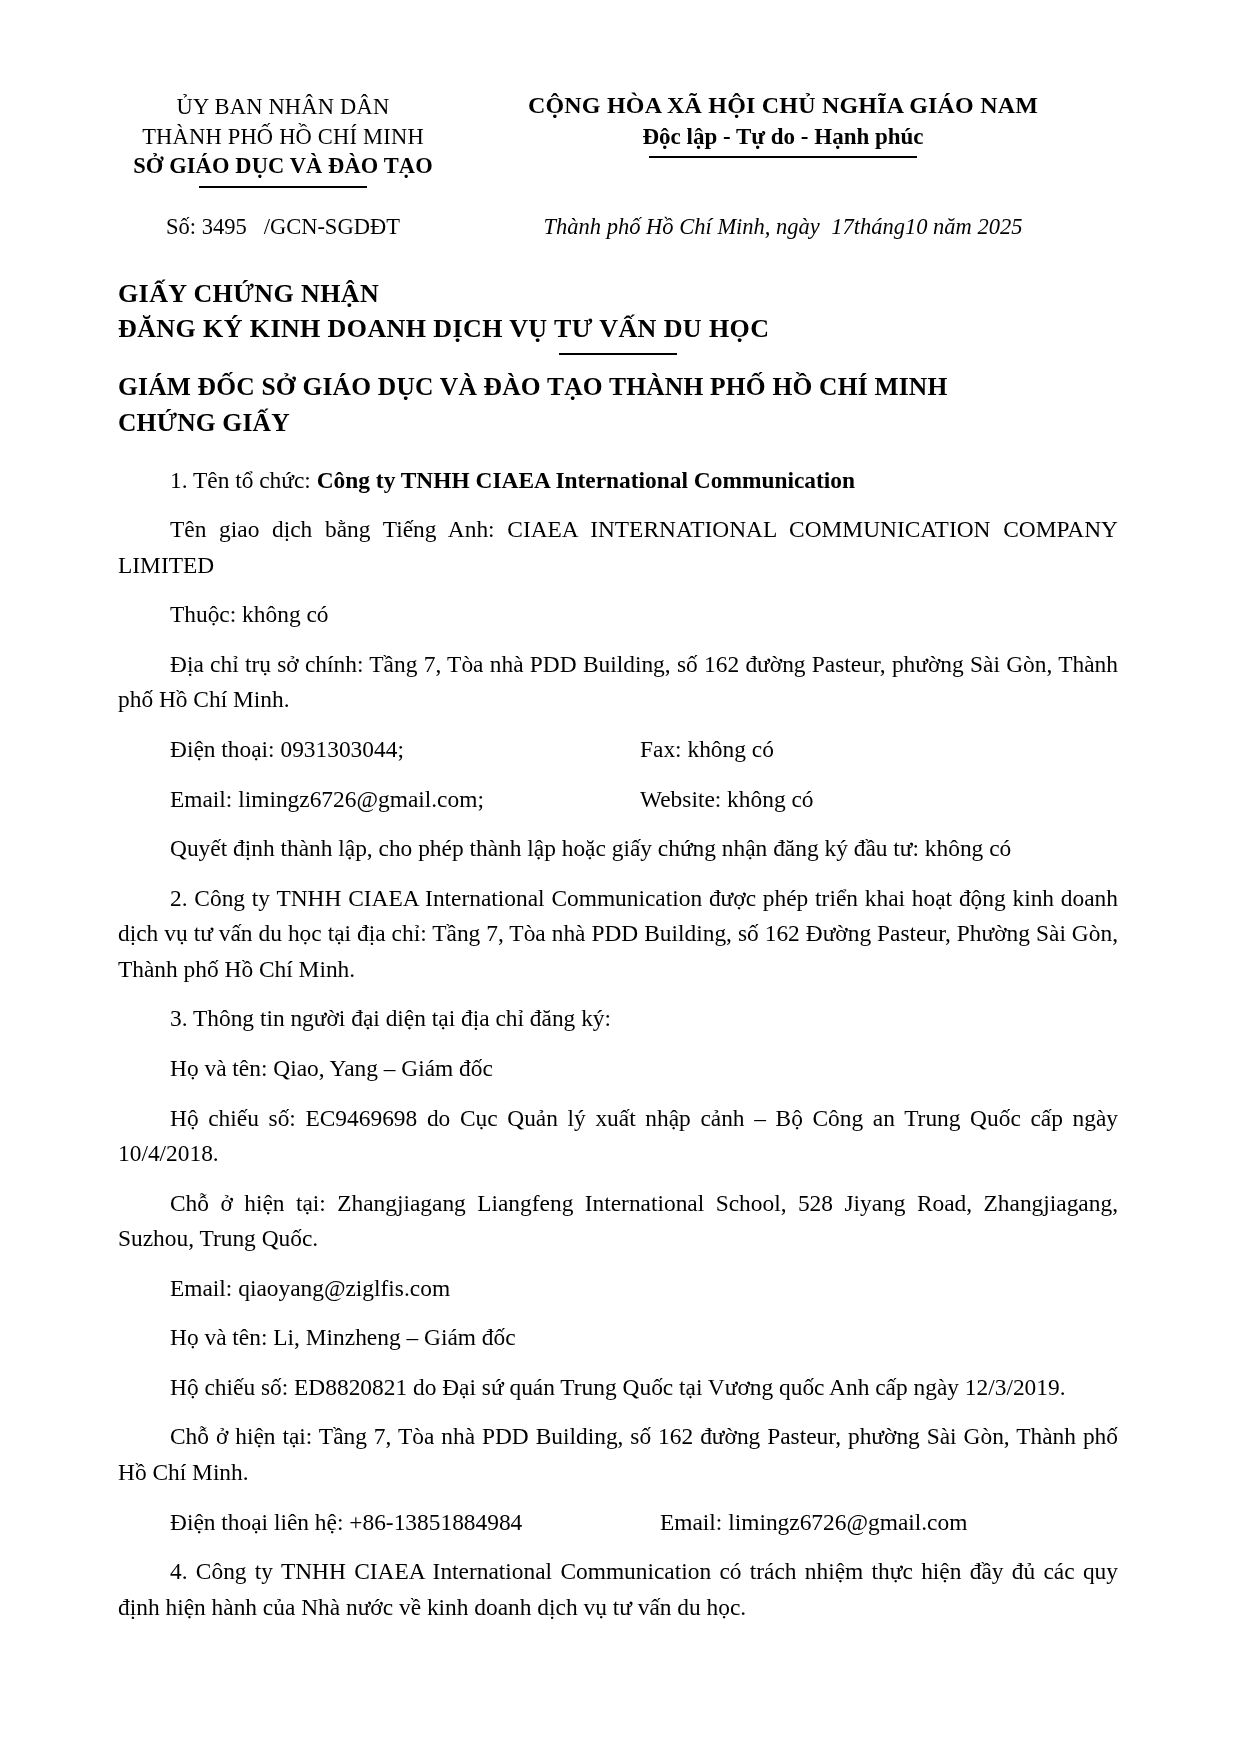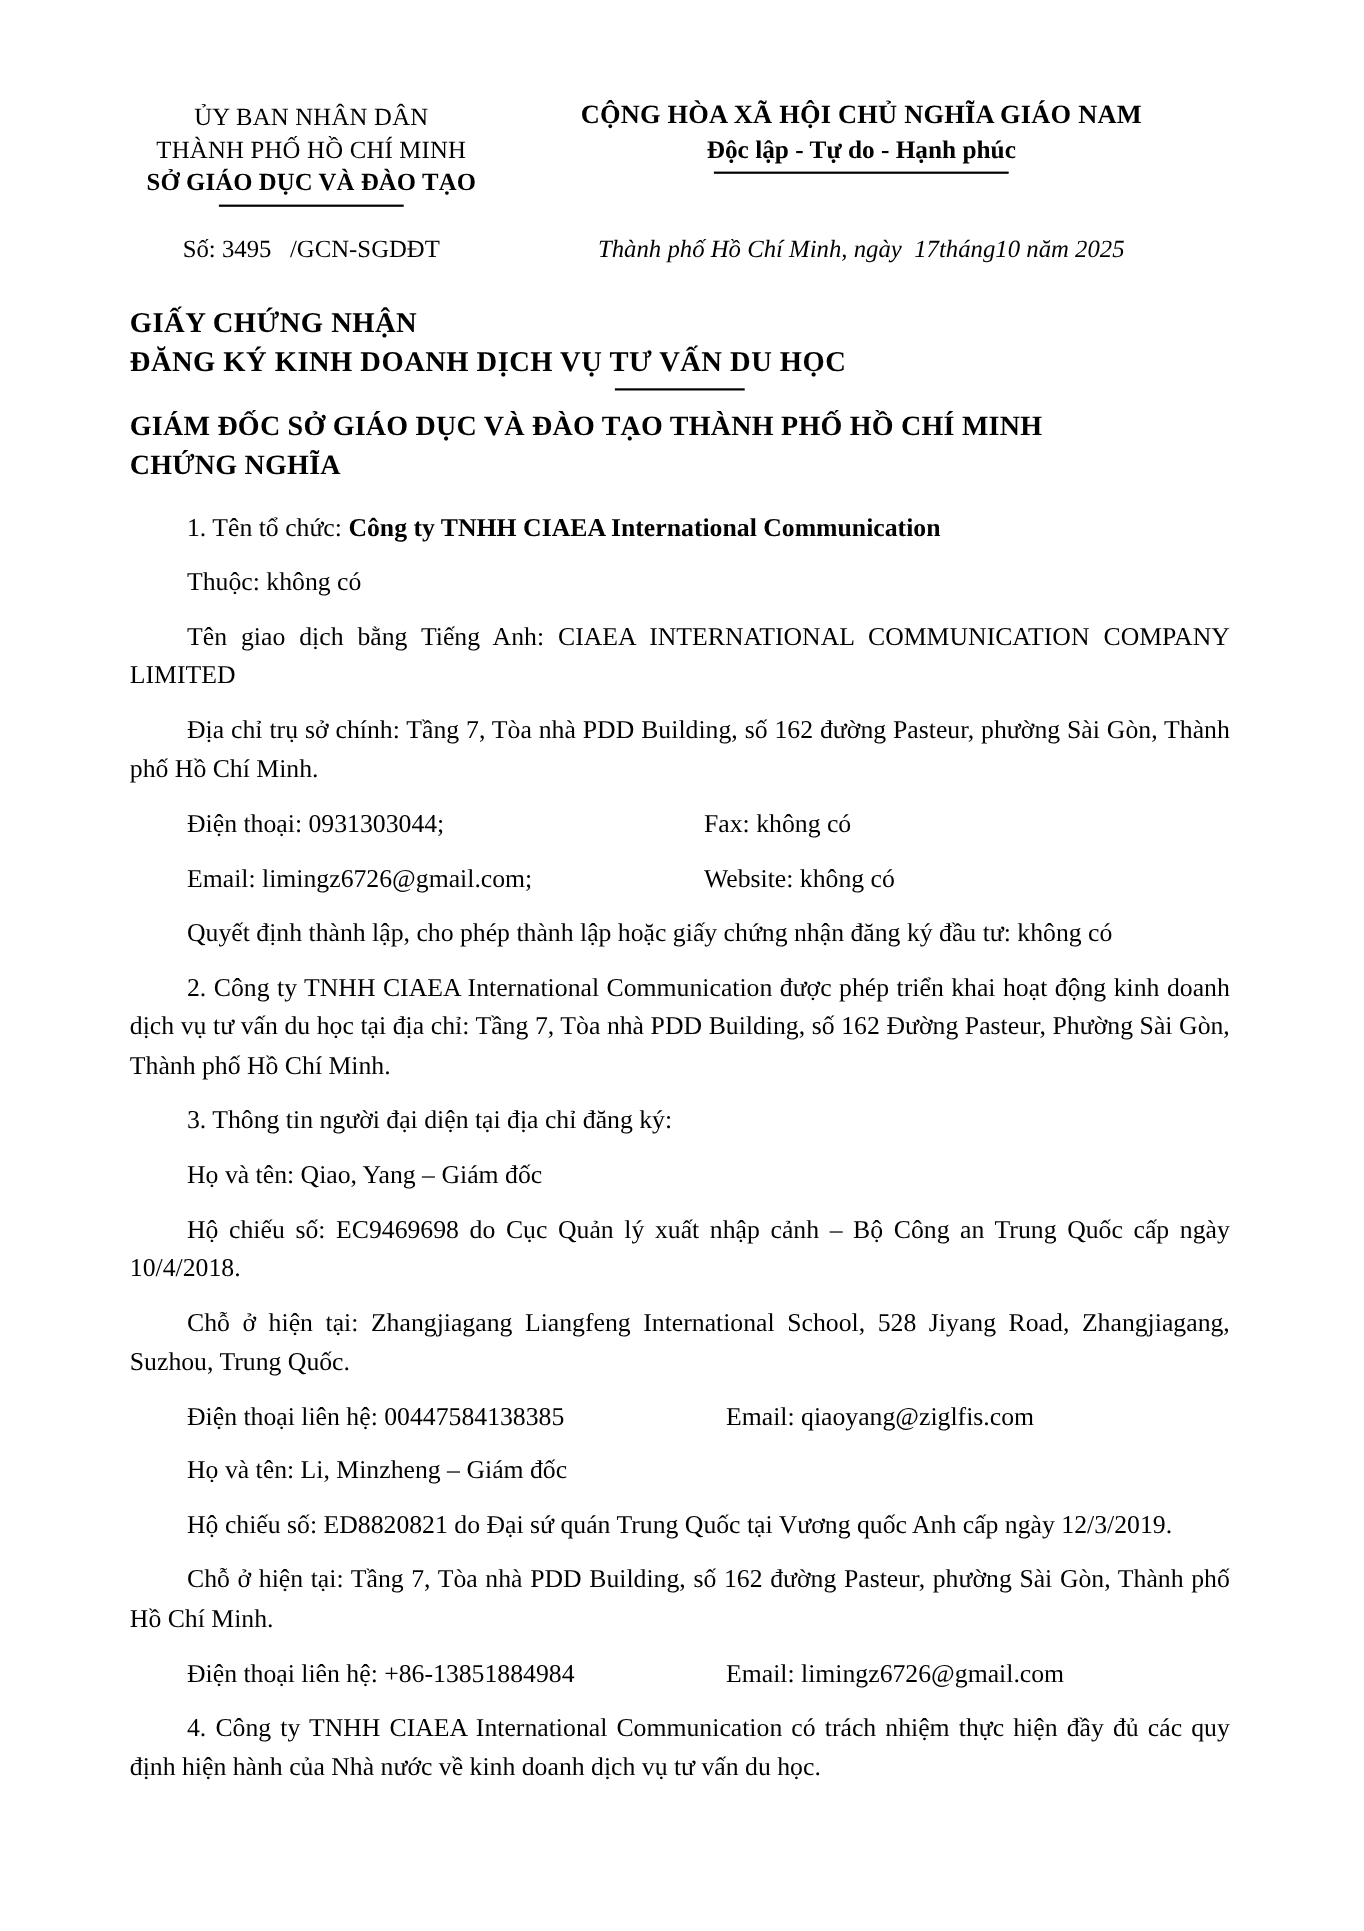--- a/index.html
+++ b/index.html
@@ -200,30 +200,30 @@
     <div class="meta-date">
       <span>Thành phố Hồ Chí Minh, ngày</span>&nbsp;&nbsp;<span class="datenum">17tháng10  năm 2025</span>
     </div>
   </div>
 
   <div class="title-block">
     <div class="title-1">GIẤY CHỨNG NHẬN</div>
     <div class="title-2">ĐĂNG KÝ KINH DOANH DỊCH VỤ TƯ VẤN DU HỌC</div>
     <hr class="rule rule-title">
     <div class="title-3">GIÁM ĐỐC SỞ GIÁO DỤC VÀ ĐÀO TẠO THÀNH PHỐ HỒ CHÍ MINH</div>
-    <div class="title-4">CHỨNG NGHĨA</div>
+    <div class="title-4">CHỨNG GIẤY</div>
   </div>
 
   <div class="body-block">
 
     <p class="para nojust"><span>1.  Tên tổ chức: </span><b>Công ty TNHH CIAEA International Communication</b></p>
 
+    <p class="para">Tên giao dịch bằng Tiếng Anh: CIAEA INTERNATIONAL COMMUNICATION COMPANY LIMITED</p>
+
     <p class="para nojust">Thuộc: không có</p>
-
-    <p class="para">Tên giao dịch bằng Tiếng Anh: CIAEA INTERNATIONAL COMMUNICATION COMPANY LIMITED</p>
 
     <p class="para">Địa chỉ trụ sở chính: Tầng 7, Tòa nhà PDD Building, số 162 đường Pasteur, phường Sài Gòn, Thành phố Hồ Chí Minh.</p>
 
     <div class="two-col">
       <div class="c1">Điện thoại: 0931303044;</div>
       <div class="c2">Fax: không có</div>
     </div>
 
     <div class="two-col">
       <div class="c1">Email: limingz6726@gmail.com;</div>
@@ -236,21 +236,20 @@
 
     <p class="para nojust">3. Thông tin người đại diện tại địa chỉ đăng ký:</p>
 
     <p class="para nojust">Họ và tên: Qiao, Yang – Giám đốc</p>
 
     <p class="para">Hộ chiếu số: EC9469698 do Cục Quản lý xuất nhập cảnh – Bộ Công an Trung Quốc cấp ngày 10/4/2018.</p>
 
     <p class="para">Chỗ ở hiện tại: Zhangjiagang Liangfeng International School, 528 Jiyang Road, Zhangjiagang, Suzhou, Trung Quốc.</p>
 
     <div class="two-col wide">
-      <div class="c1">Điện thoại liên hệ: 00447584138385</div>
       <div class="c2">Email: qiaoyang@ziglfis.com</div>
     </div>
 
     <p class="para nojust">Họ và tên: Li, Minzheng – Giám đốc</p>
 
     <p class="para">Hộ chiếu số: ED8820821 do Đại sứ quán Trung Quốc tại Vương quốc Anh cấp ngày 12/3/2019.</p>
 
     <p class="para">Chỗ ở hiện tại: Tầng 7, Tòa nhà PDD Building, số 162 đường Pasteur, phường Sài Gòn, Thành phố Hồ Chí Minh.</p>
 
     <div class="two-col wide">

